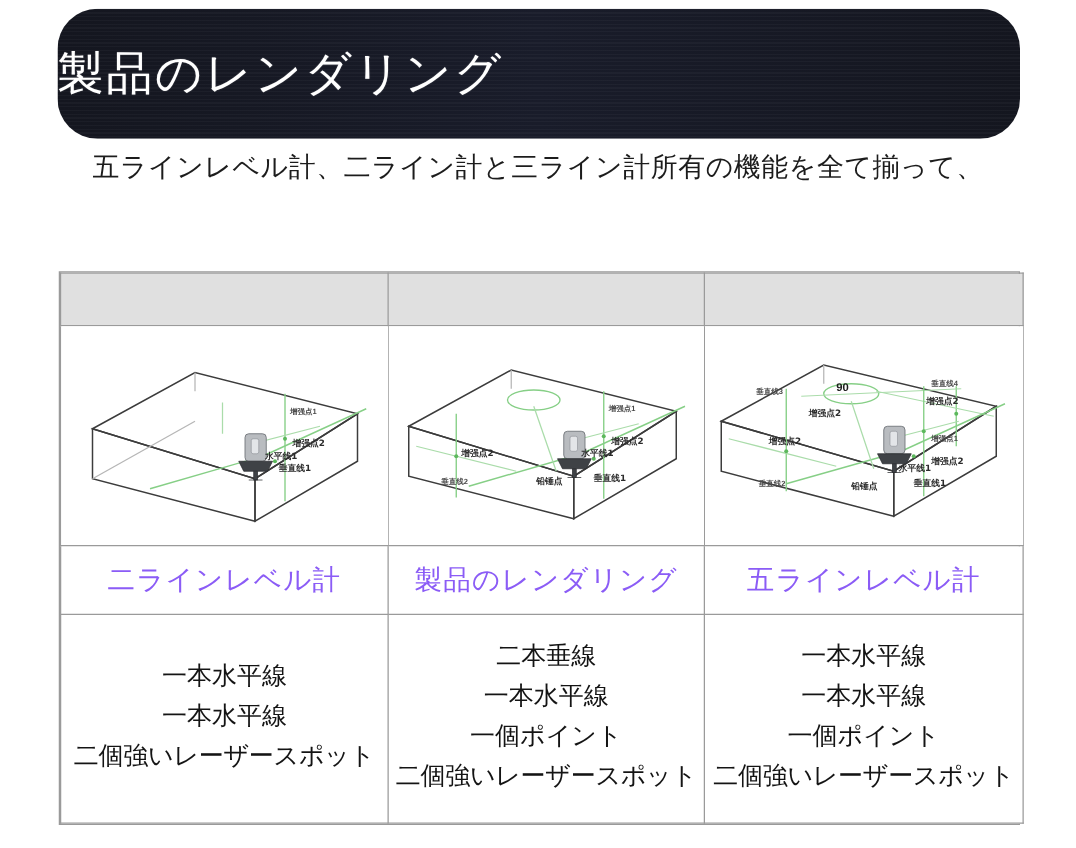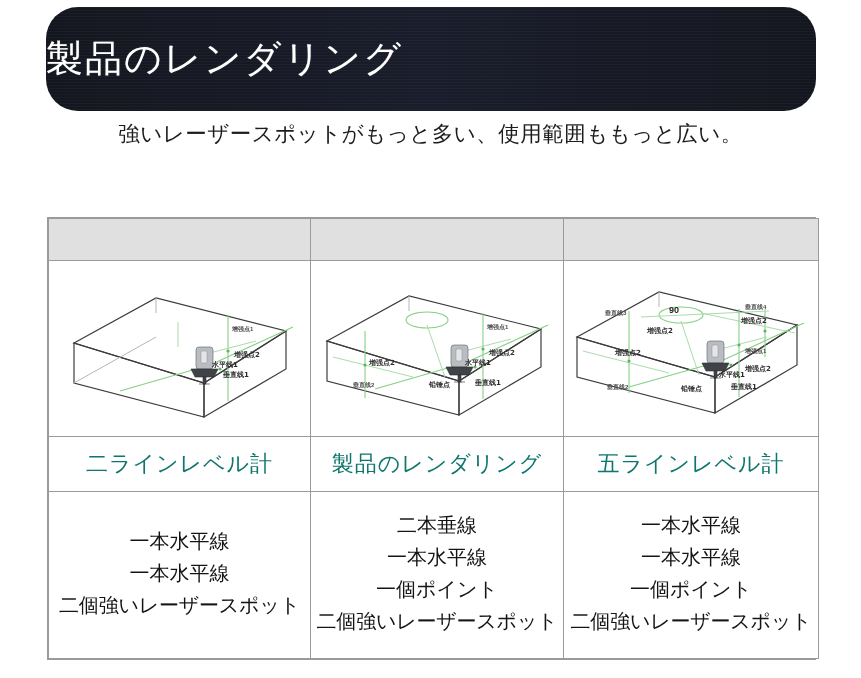--- a/index.html
+++ b/index.html
@@ -92,21 +92,21 @@
   tr.row-name   td { height: 54px; background: #ffffff; }
   tr.row-spec   td { background: #ffffff; }
 
   .col-a { width: 261px; }
   .col-b { width: 252px; }
   .col-c { width: 254px; }
 
   .model-name {
     font-size: 22px;
     letter-spacing: 1px;
-    color: #0f766e;
+    color: #8b5cf6;
     white-space: nowrap;
   }
 
   .spec-list {
     display: flex;
     flex-direction: column;
     align-items: center;
     justify-content: center;
     gap: 2px;
     padding: 6px 2px 10px 2px;
@@ -146,21 +146,21 @@
   .dev-light  { fill: #e3e5e8; stroke: #8d9196; stroke-width: 0.5; }
 </style>
 </head>
 <body>
 
 <div class="banner">
   <div class="banner-title">製品のレンダリング</div>
 </div>
 
 <div class="subtitle">
-  <div class="subtitle-line">強いレーザースポットがもっと多い、使用範囲ももっと広い。</div>
+  <div class="subtitle-line">五ラインレベル計、二ライン計と三ライン計所有の機能を全て揃って、</div>
 </div>
 
 <div class="spec-table">
   <table>
     <tbody>
         <tr class="row-header">
       <td class="col-a"></td>
       <td class="col-b"></td>
       <td class="col-c"></td>
     </tr>

